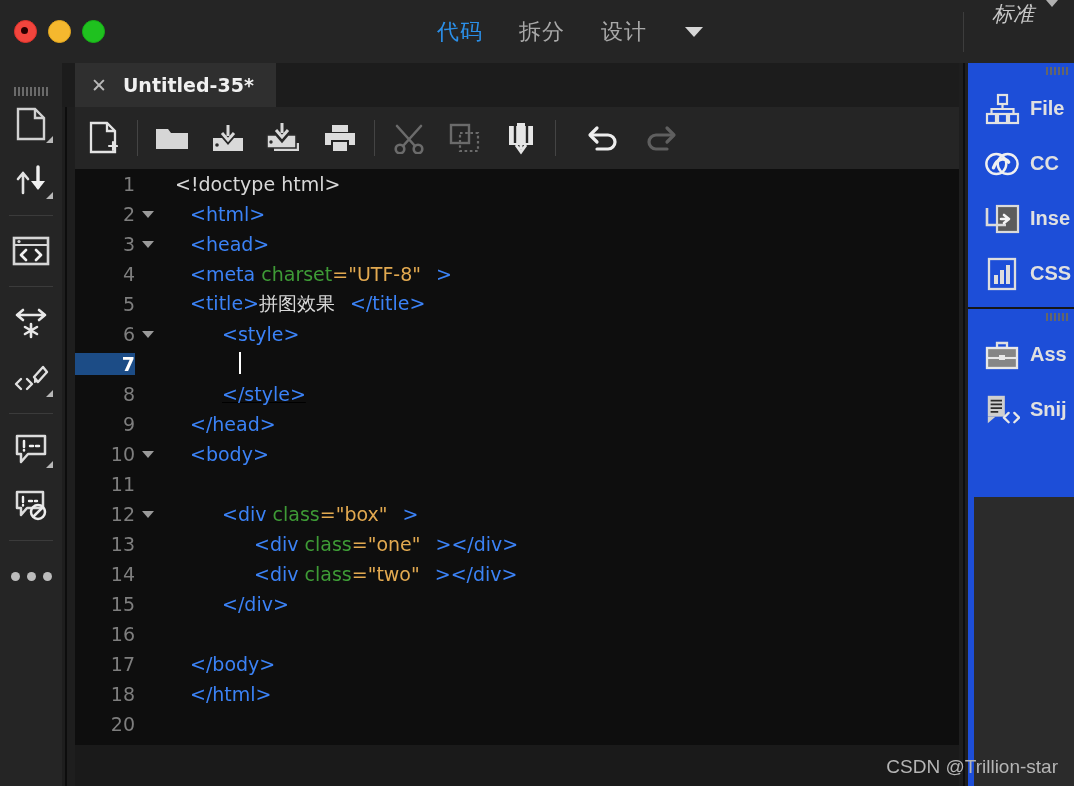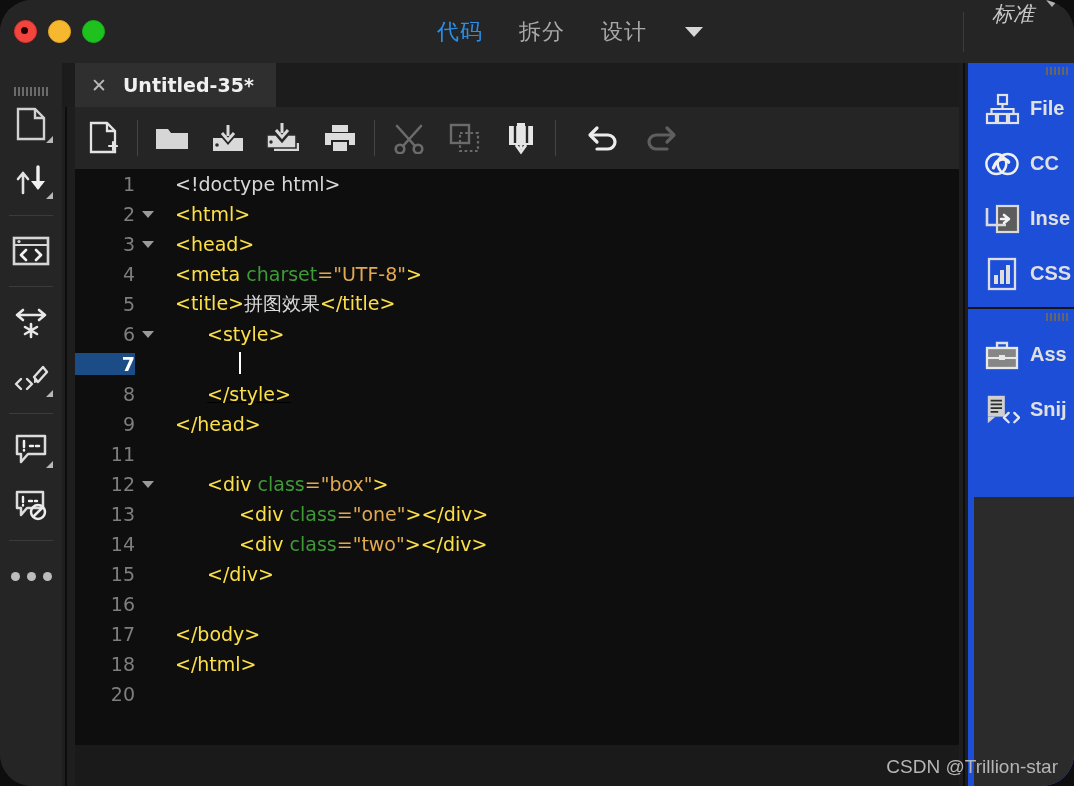--- a/index.html
+++ b/index.html
@@ -5,21 +5,20 @@
   html, body {
     margin: 0; padding: 0;
     background: #0e0e0e;
     font-family: "Liberation Sans", sans-serif;
   }
   #app {
     position: relative;
     width: 1074px; height: 786px;
     overflow: hidden;
     background: #252525;
-    border-radius: 32px;
   }
 
   
   .titlebar {
     position: absolute; left: 0; top: 0;
     width: 1074px; height: 63px;
     background: #252525;
     display: flex; align-items: center;
   }
   .traffic {
@@ -162,21 +161,21 @@
     width: 0; height: 0;
     border-left: 6px solid transparent;
     border-right: 6px solid transparent;
     border-top: 7px solid #9a9a9a;
     display: block;
   }
   .codetext { padding-left: 14px; }
   .coderow.current .gutter {
     background: #1c4c86; color: #ffffff; font-weight: bold;
   }
-  .tag  { color: #fde047; }
+  .tag  { color: #3b82f6; margin-left: 15px; }
   .attr { color: #3e9b36; }
   .val  { color: #e2a950; }
   .plain{ color: #d8d8d8; }
   .cursor {
     display: inline-block; width: 2px; height: 22px;
     background: #ffffff; vertical-align: middle;
     margin-bottom: 2px;
   }
   .code-bottom {
     position: absolute; left: 75px; top: 745px;
@@ -421,20 +420,21 @@
     <div id="code-lines">
         <div class="coderow"><div class="gutter">1</div><div class="fold"></div><div class="codetext" style="padding-left: 14px;"><span class="plain">&lt;!doctype html&gt;</span></div></div>
         <div class="coderow"><div class="gutter">2</div><div class="fold"><i></i></div><div class="codetext" style="padding-left: 14px;"><span class="tag">&lt;html&gt;</span></div></div>
         <div class="coderow"><div class="gutter">3</div><div class="fold"><i></i></div><div class="codetext" style="padding-left: 14px;"><span class="tag">&lt;head&gt;</span></div></div>
         <div class="coderow"><div class="gutter">4</div><div class="fold"></div><div class="codetext" style="padding-left: 14px;"><span class="tag">&lt;meta </span><span class="attr">charset</span><span class="val">="UTF-8"</span><span class="tag">&gt;</span></div></div>
         <div class="coderow"><div class="gutter">5</div><div class="fold"></div><div class="codetext" style="padding-left: 14px;"><span class="tag">&lt;title&gt;</span><span class="plain">拼图效果</span><span class="tag">&lt;/title&gt;</span></div></div>
         <div class="coderow"><div class="gutter">6</div><div class="fold"><i></i></div><div class="codetext" style="padding-left: 46px;"><span class="tag">&lt;style&gt;</span></div></div>
         <div class="coderow current"><div class="gutter">7</div><div class="fold"></div><div class="codetext" style="padding-left: 78px;"><span class="cursor"></span></div></div>
         <div class="coderow"><div class="gutter">8</div><div class="fold"></div><div class="codetext" style="padding-left: 46px; text-decoration: underline;"><span class="tag">&lt;/style&gt;</span></div></div>
         <div class="coderow"><div class="gutter">9</div><div class="fold"></div><div class="codetext" style="padding-left: 14px;"><span class="tag">&lt;/head&gt;</span></div></div>
+        <div class="coderow"><div class="gutter">10</div><div class="fold"><i></i></div><div class="codetext" style="padding-left: 14px;"><span class="tag">&lt;body&gt;</span></div></div>
         <div class="coderow"><div class="gutter">11</div><div class="fold"></div><div class="codetext" style="padding-left: 14px;"></div></div>
         <div class="coderow"><div class="gutter">12</div><div class="fold"><i></i></div><div class="codetext" style="padding-left: 46px;"><span class="tag">&lt;div </span><span class="attr">class</span><span class="val">="box"</span><span class="tag">&gt;</span></div></div>
         <div class="coderow"><div class="gutter">13</div><div class="fold"></div><div class="codetext" style="padding-left: 78px;"><span class="tag">&lt;div </span><span class="attr">class</span><span class="val">="one"</span><span class="tag">&gt;&lt;/div&gt;</span></div></div>
         <div class="coderow"><div class="gutter">14</div><div class="fold"></div><div class="codetext" style="padding-left: 78px;"><span class="tag">&lt;div </span><span class="attr">class</span><span class="val">="two"</span><span class="tag">&gt;&lt;/div&gt;</span></div></div>
         <div class="coderow"><div class="gutter">15</div><div class="fold"></div><div class="codetext" style="padding-left: 46px;"><span class="tag">&lt;/div&gt;</span></div></div>
         <div class="coderow"><div class="gutter">16</div><div class="fold"></div><div class="codetext" style="padding-left: 14px;"></div></div>
         <div class="coderow"><div class="gutter">17</div><div class="fold"></div><div class="codetext" style="padding-left: 14px;"><span class="tag">&lt;/body&gt;</span></div></div>
         <div class="coderow"><div class="gutter">18</div><div class="fold"></div><div class="codetext" style="padding-left: 14px;"><span class="tag">&lt;/html&gt;</span></div></div>
         <div class="coderow"><div class="gutter">20</div><div class="fold"></div><div class="codetext" style="padding-left: 14px;"></div></div>
       </div>

